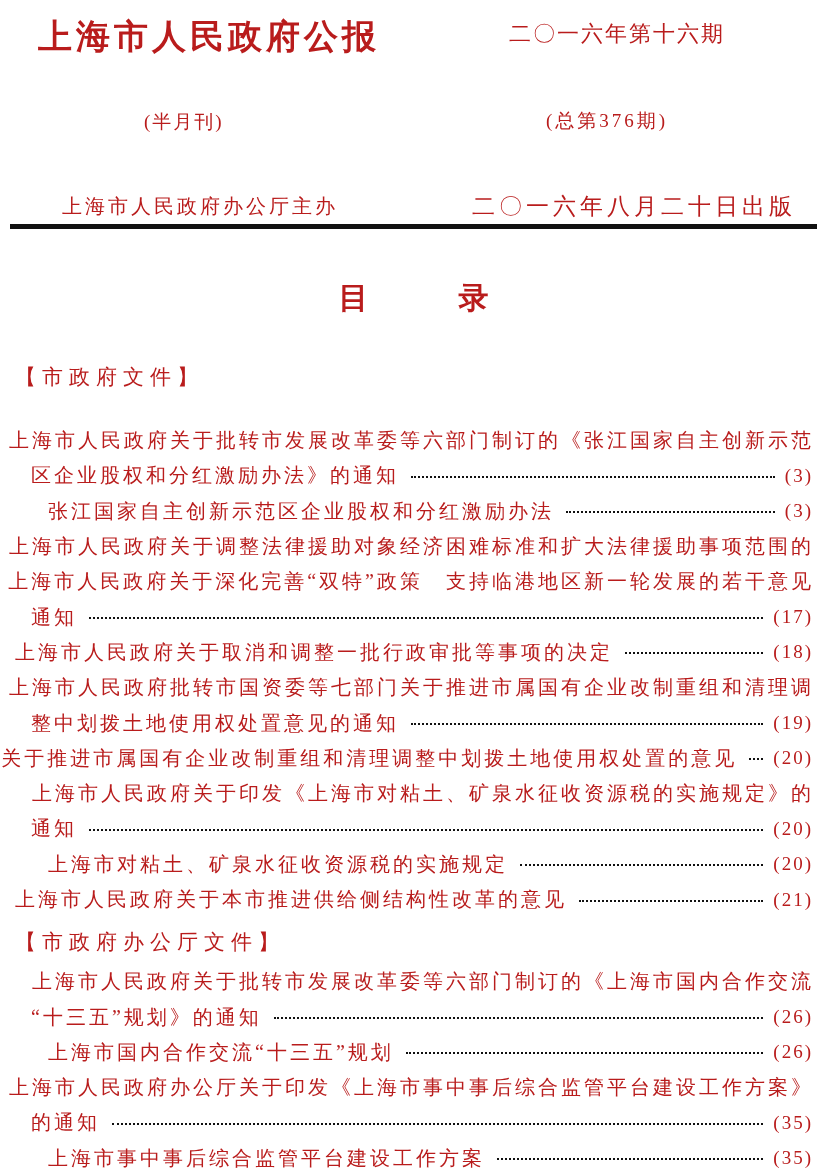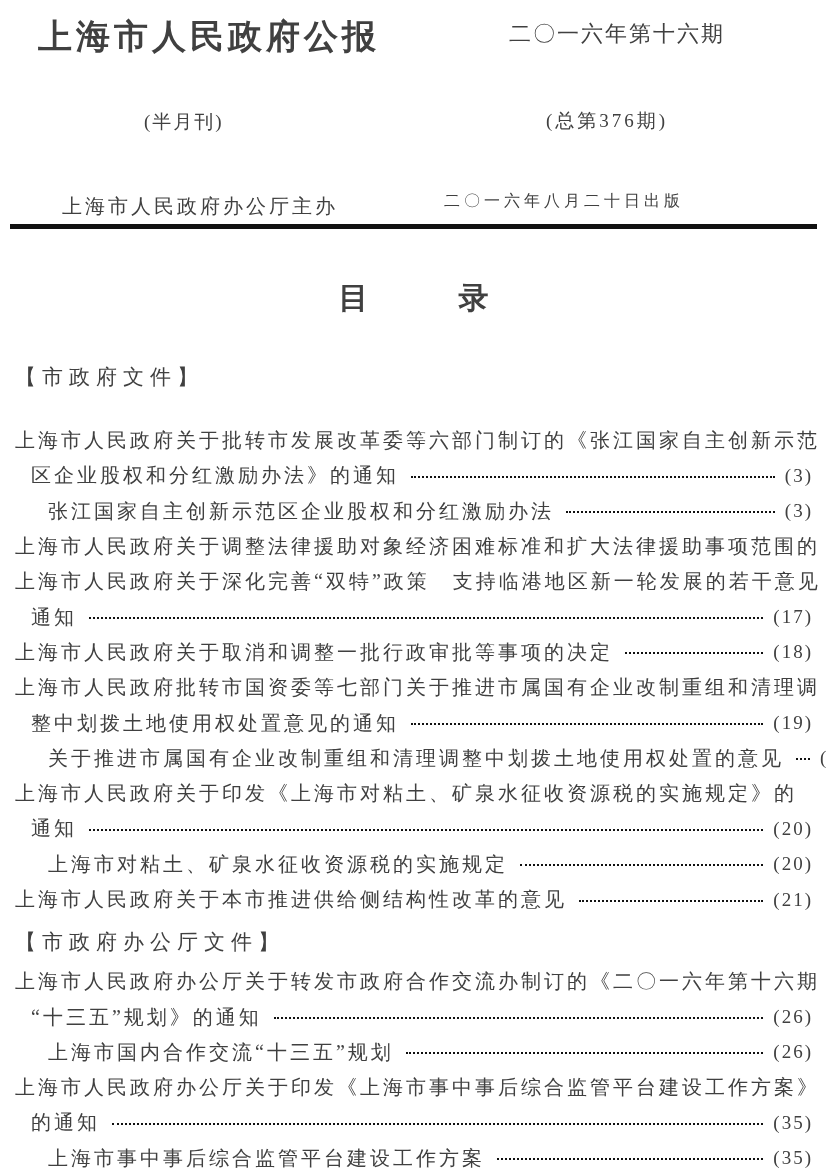--- a/index.html
+++ b/index.html
@@ -1,21 +1,21 @@
 <!DOCTYPE html>
 <html><head>
 <meta charset="utf-8">
 <style>
   html,body{margin:0;padding:0;background:#e8e8e8;}
   .page{
     position:relative;
     width:827px;height:1170px;
     margin:0 auto;
     background:#ffffff;
-    color:#404040;
+    color:#b91c1c;
     font-family:"Liberation Serif","DejaVu Serif",serif;
     overflow:hidden;
   }
   
   .mh-title{
     position:absolute;left:38px;top:14px;
     font-size:34px;font-weight:bold;letter-spacing:4px;
     white-space:nowrap;
   }
   .mh-issue{
@@ -28,22 +28,22 @@
   }
   .mh-cume{
     position:absolute;left:546px;top:108px;
     font-size:19px;letter-spacing:3px;white-space:nowrap;
   }
   .mh-org{
     position:absolute;left:62px;top:193px;
     font-size:20px;letter-spacing:3px;white-space:nowrap;
   }
   .mh-date{
-    position:absolute;left:444px;top:191px;
-    font-size:16px;letter-spacing:4px;white-space:nowrap;
+    position:absolute;left:472px;top:191px;
+    font-size:23px;letter-spacing:4px;white-space:nowrap;
   }
   .rule{
     position:absolute;left:10px;right:10px;top:224px;
     height:5px;background:#111;
   }
   
   .toc-title{
     position:absolute;left:0;right:0;top:278px;
     text-align:center;
     font-size:30px;font-weight:bold;
@@ -55,21 +55,21 @@
   .sec-heading{
     height:35px;line-height:35px;
     font-size:21px;letter-spacing:6px;
     margin-bottom:28px;
     white-space:nowrap;
   }
   .sec-heading.second{margin-top:8px;margin-bottom:4px;}
   .toc-row{
     display:flex;align-items:center;
     height:35.3px;
-    font-size:20px;letter-spacing:3px;
+    font-size:20px;letter-spacing:3px;justify-content:flex-end;
   }
   .toc-row .toc-text{white-space:nowrap;}
   .ind-1{padding-left:16px;}
   .ind-2{padding-left:33px;}
   .leader{
     flex:1 1 auto;min-width:14px;
     height:0;
     border-bottom:2.5px dotted #111;
     margin:2px 10px 0 12px;
   }
@@ -155,21 +155,21 @@
     </div>
     <div class="toc-row ind-0">
       <span class="toc-text">上海市人民政府关于本市推进供给侧结构性改革的意见</span>
       <span class="leader"></span>
       <span class="page-num">(21)</span>
     </div>
 
     <div class="sec-heading second">【市政府办公厅文件】</div>
 
     <div class="toc-row ind-0">
-      <span class="toc-text">上海市人民政府办公厅关于转发市政府合作交流办制订的《二〇一六年第十六期</span>
+      <span class="toc-text">上海市人民政府关于批转市发展改革委等六部门制订的《上海市国内合作交流</span>
     </div>
     <div class="toc-row ind-1">
       <span class="toc-text">“十三五”规划》的通知</span>
       <span class="leader"></span>
       <span class="page-num">(26)</span>
     </div>
     <div class="toc-row ind-2">
       <span class="toc-text">上海市国内合作交流“十三五”规划</span>
       <span class="leader"></span>
       <span class="page-num">(26)</span>

